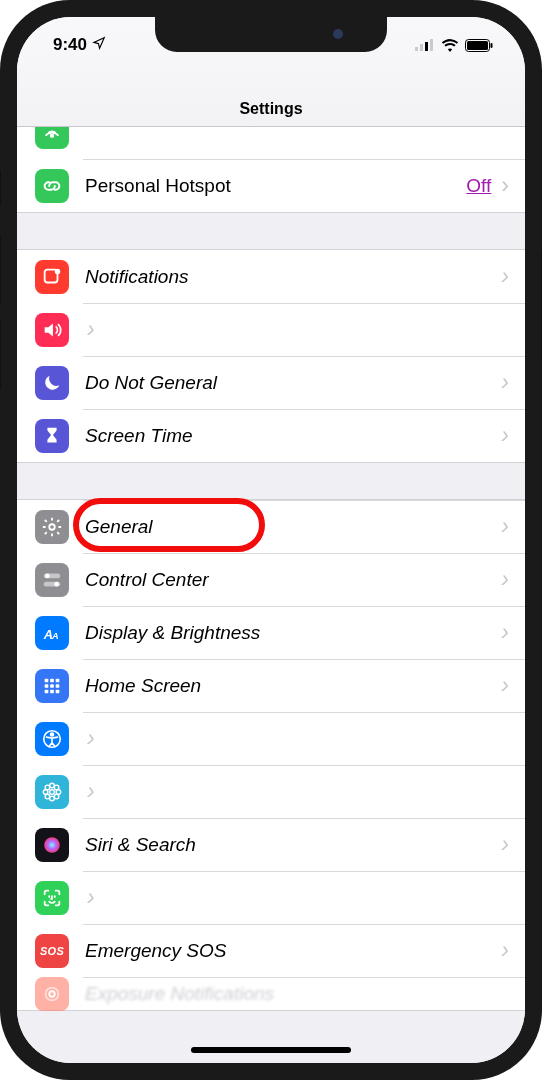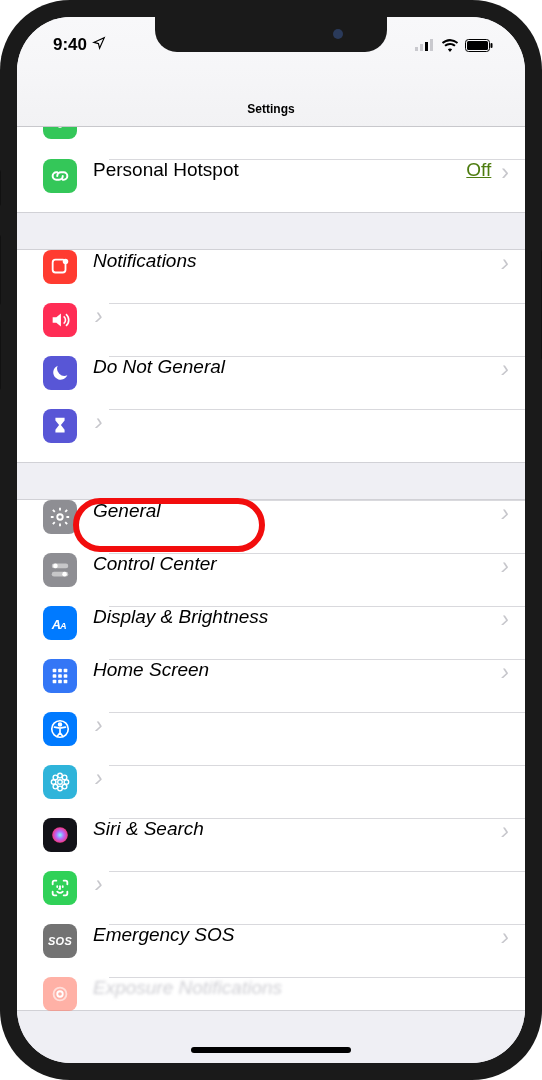--- a/index.html
+++ b/index.html
@@ -73,41 +73,41 @@
       position:absolute;
       top:50px; left:0; right:0;
       height:60px;
       display:flex;
       align-items:center;
       justify-content:center;
       background: linear-gradient(#f6f6f8,#f2f2f4);
       border-bottom:1px solid #c8c8cc;
       z-index:40;
     }
-    .nav-title { font-size:12px; font-weight:600;margin-top:24px; }
+    .nav-title { font-size:16px; font-weight:600;margin-top:24px; }
 
     
     .content {
       position:absolute;
       top:110px; bottom:0; left:0; right:0;
       overflow:hidden;
       background:#efeff4;
     }
 
     .group { background:#fff; border-top:1px solid #d1d1d6; border-bottom:1px solid #d1d1d6; }
     .group + .group { margin-top:36px;font-style:italic; }
     .group.first { margin-top:0; border-top:none;}
 
     .row {
       position:relative;
       display:flex;
-      align-items:flex-start;
+      align-items:center;
       height:53px;
+      padding-left:18px;
       background:#fff;
-      margin-left:26px;
     }
     .row:not(:first-child)::before{
       content:"";
       position:absolute;
       top:0; left:66px; right:0;
       height:1px;
       background:#d9d9dd;
     }
     .row .icon {
       width:34px; height:34px;
@@ -117,21 +117,21 @@
       margin-right:16px;
       color:#fff;
     }
     .row .label {
       flex:1;
       font-size:19px;
       color:#000;
     }
     .row .value {
       font-size:19px;
-      color:#4d7c0f;
+      color:#a21caf;
       margin-right:8px;
       text-decoration:underline;
     }
     .row .chevron {
       color:#c7c7cc;
       font-size:23px;
       padding:0 16px 0 2px;
       font-weight:400;
     }
 
@@ -171,21 +171,21 @@
     .bg-green    { background:#34c759; }
     .bg-red      { background:#ff3b30; }
     .bg-pink     { background:#ff2d55; }
     .bg-indigo   { background:#5856d6; }
     .bg-gray     { background:#8e8e93; }
     .bg-blue     { background:#007aff; }
     .bg-bluegrid { background:#3476f6; }
     .bg-cyan     { background:#2fb4da; }
     .bg-black    { background:#121218; }
     .bg-green2   { background:#30d158; }
-    .bg-sos      { background:#737373; }
+    .bg-sos      { background:#ef4444; }
     .bg-lightred { background:#ff7d6b; }
 
     .icon svg { width:22px; height:22px; }
   </style>
 </head>
 <body>
 
 <div class="device">
   <span class="btn-side btn-mute"></span>
   <span class="btn-side btn-vol1"></span>
@@ -285,20 +285,21 @@
           </span>
           <span class="label">Do Not General</span>
           <span class="chevron">›</span>
         </div>
         <div class="row">
           <span class="icon bg-indigo">
             <svg viewBox="0 0 24 24" fill="#fff">
                 <path d="M7 3h10v3l-4 5 4 5v3H7v-3l4-5-4-5V3z"></path>
               </svg>
           </span>
+          <span class="label">Screen Time</span>
           <span class="chevron">›</span>
         </div>
       </div>
 
       <div class="group" style="position:relative;">
         <div class="highlight" style="top:-2px;"></div>
 
         <div class="row">
           <span class="icon bg-gray">
             <svg viewBox="0 0 24 24" fill="none" stroke="#fff" stroke-width="2">

